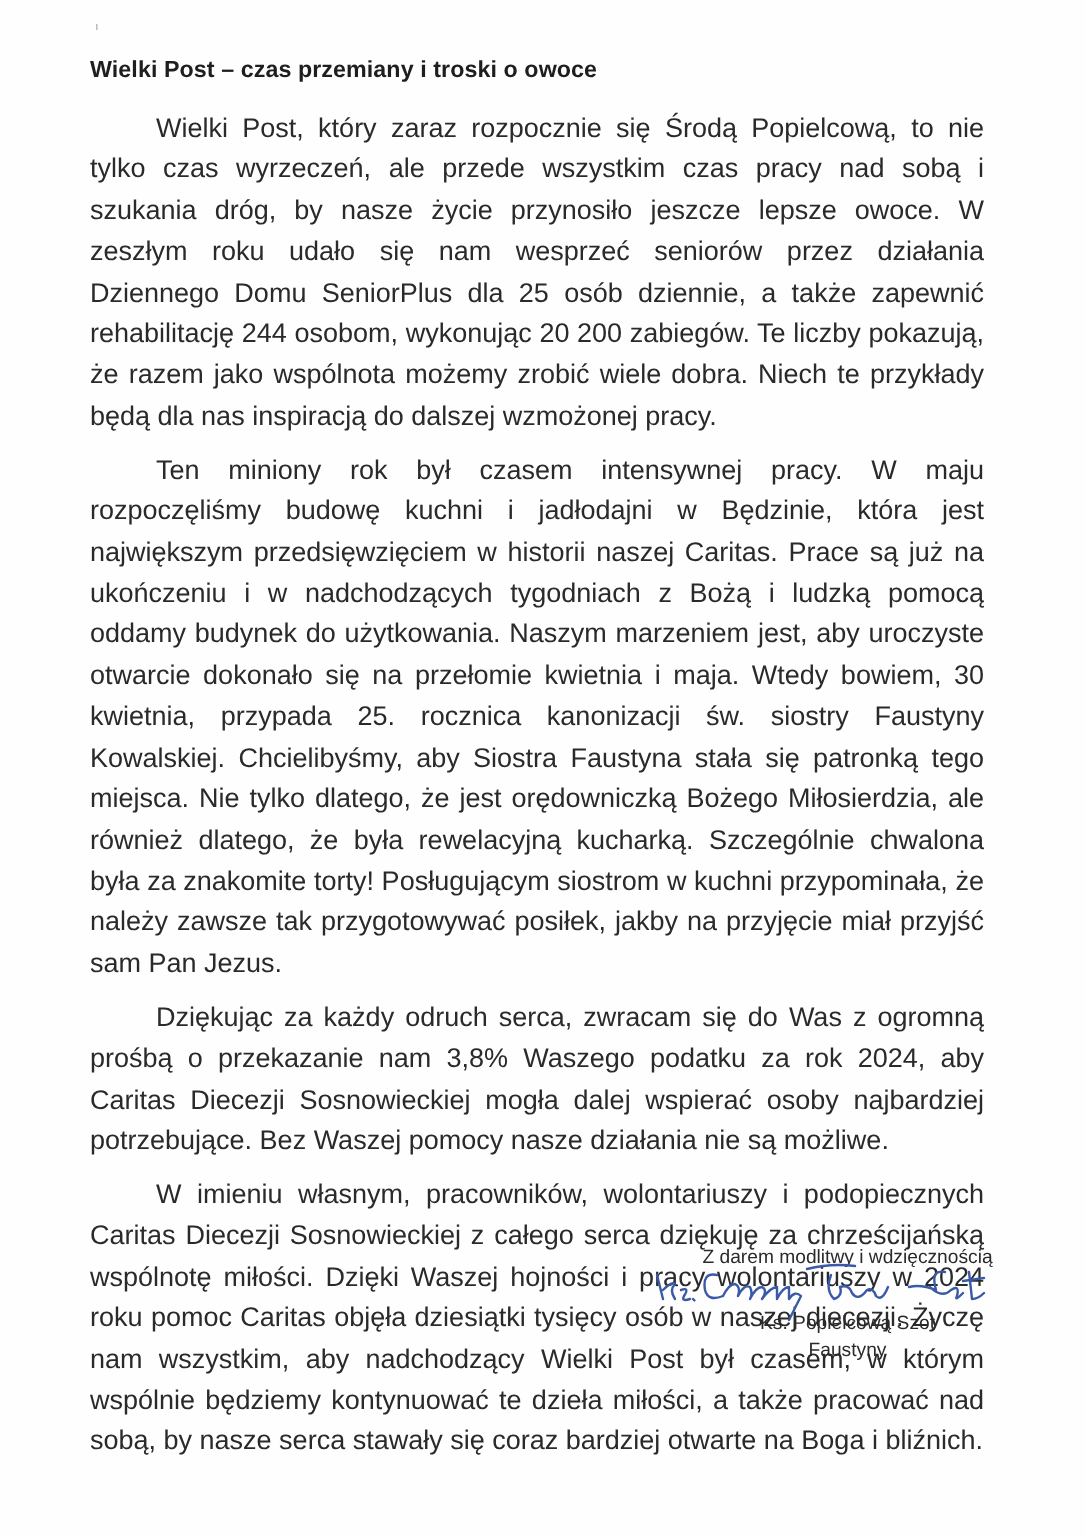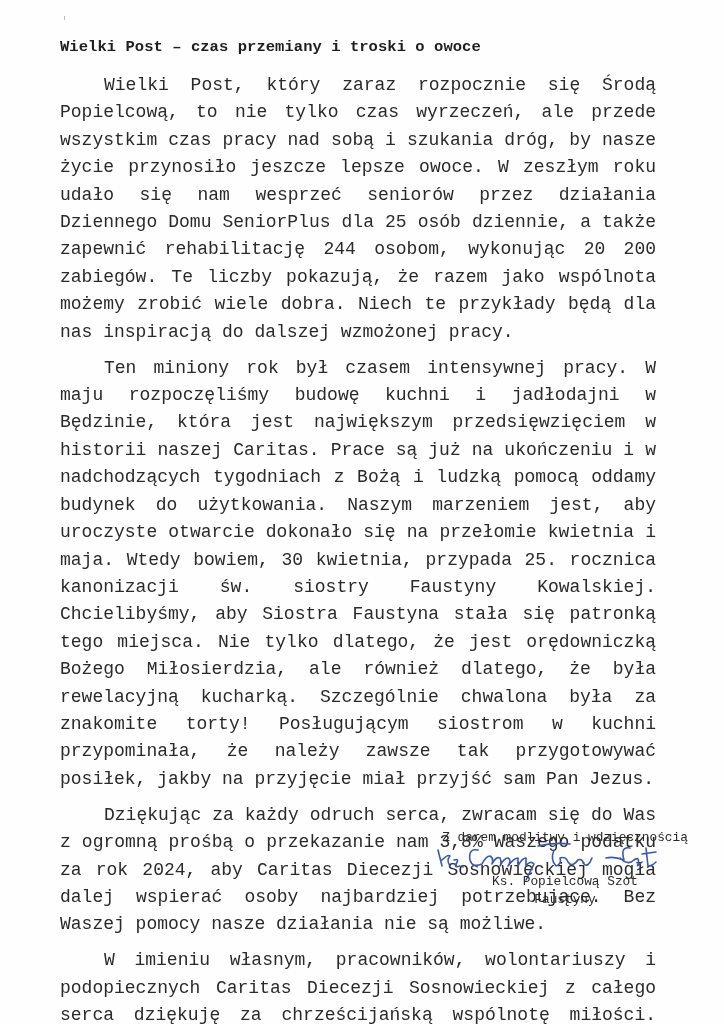--- a/index.html
+++ b/index.html
@@ -1,20 +1,20 @@
 <!DOCTYPE html>
 <html><head>
 <meta charset="utf-8">
 <style>
   html, body { margin: 0; padding: 0; background: #ffffff; }
   body { width: 724px; height: 1024px; position: relative; overflow: hidden; }
   .page {
     position: absolute; left: 0; top: 0; width: 724px; height: 1024px;
     background: #fefefe;
-    font-family: Liberation Mono, monospace;
+    font-family: Liberation Sans, sans-serif;
     color: #2a2a2a;
   }
   .title {
     position: absolute; left: 60px; top: 38px;
     font-size: 15.5px; font-weight: bold; color: #1e1e1e;
     letter-spacing: 0.05px;
   }
   .body-text {
     position: absolute; left: 60px; top: 72px; width: 596px;
     font-size: 18px; line-height: 27.4px;

